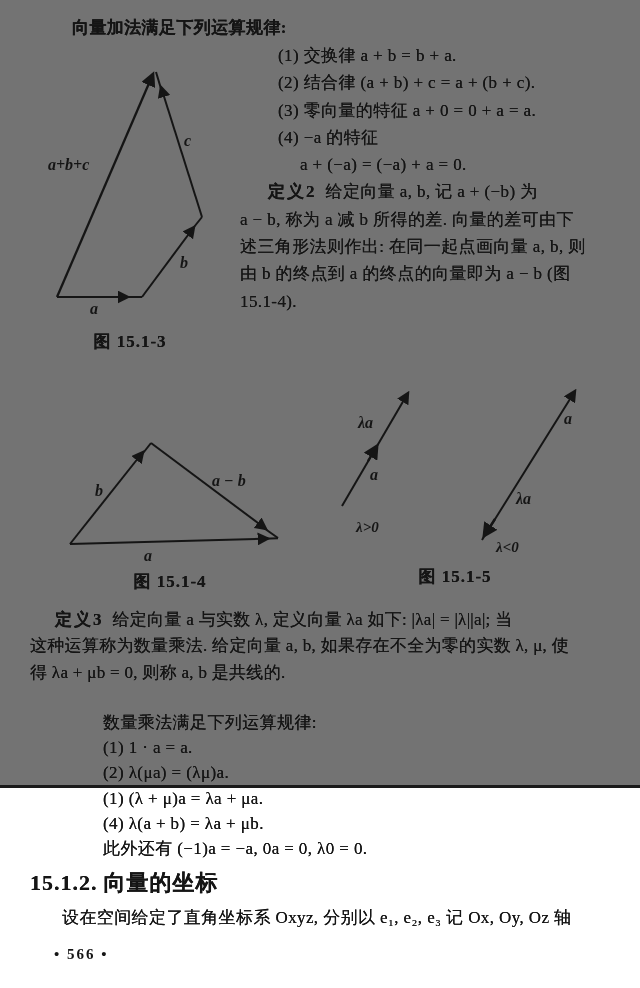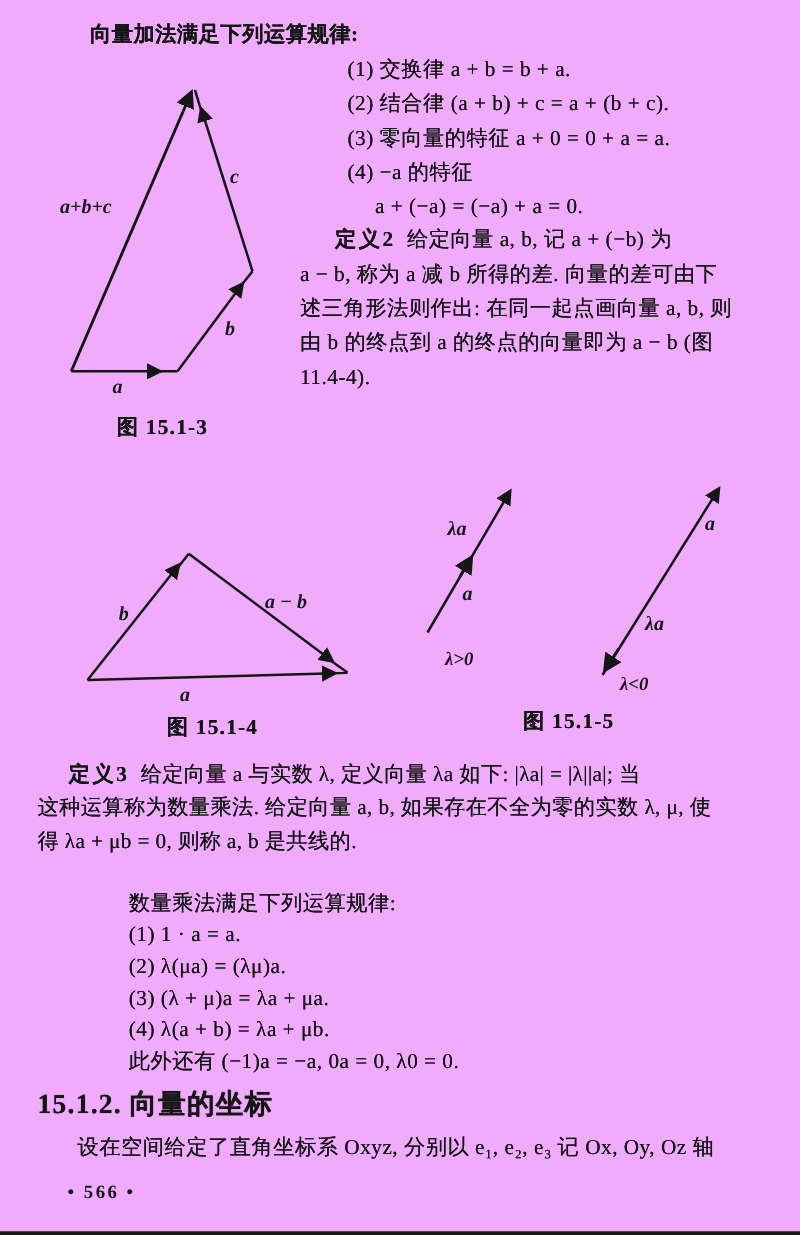--- a/index.html
+++ b/index.html
@@ -1,21 +1,21 @@
 <!DOCTYPE html>
 <html><head>
 <meta charset="utf-8">
 <style>
   html,body{margin:0;padding:0;}
   body{
     width:640px;height:988px;background:#ffffff;
     font-family:"Liberation Serif","DejaVu Serif",serif;
     color:#151515;overflow:hidden;
   }
-  .page{position:relative;width:640px;height:988px;background:#f0abfc;}
+  .page{position:relative;width:640px;height:788px;background:#737373;}
   .abs{position:absolute;}
   .txt{
     font-size:17px;letter-spacing:0.4px;white-space:nowrap;
     text-shadow:0 0 0.5px currentColor;
   }
   .intro{left:72px;top:16px;font-weight:bold;}
   
   .rcol{left:240px;top:42px;width:400px;}
   .rcol .ln{height:27.3px;line-height:27.3px;font-size:17px;letter-spacing:0.4px;
             white-space:nowrap;text-shadow:0 0 0.5px #151515;}
@@ -83,21 +83,21 @@
         <div class="ln ind38">(4) −a 的特征</div>
       </div>
     <div class="ln ind60">a + (−a) = (−a) + a = 0.</div>
     <div class="ln ind28 lead">
       <b>定义2</b><span>给定向量 a, b, 记 a + (−b) 为</span>
     </div>
     <div>
         <div class="ln">a − b, 称为 a 减 b 所得的差.  向量的差可由下</div>
         <div class="ln">述三角形法则作出: 在同一起点画向量 a, b, 则</div>
         <div class="ln">由 b 的终点到 a 的终点的向量即为 a − b (图</div>
-        <div class="ln">11.4-4).</div>
+        <div class="ln">15.1-4).</div>
       </div>
   </div>
 
   <svg class="abs" style="left:40px;top:420px;" width="260" height="150" viewBox="0 0 260 150">
     <defs>
       <marker id="m4" viewBox="0 0 10 10" refX="8" refY="5" markerWidth="6.5" markerHeight="6.5" orient="auto">
         <path d="M0,0 L10,5 L0,10 z" fill="#151515"></path>
       </marker>
     </defs>
     <g stroke="#151515" stroke-width="2" fill="none">
@@ -145,21 +145,21 @@
         <div class="ln2">这种运算称为数量乘法. 给定向量 a, b, 如果存在不全为零的实数 λ, μ, 使</div>
         <div class="ln2">得 λa + μb = 0, 则称 a, b 是共线的.</div>
       </div>
   </div>
 
   <div class="abs scalar">
     <div class="ln3">数量乘法满足下列运算规律:</div>
     <div>
         <div class="ln3">(1) 1 · a = a.</div>
         <div class="ln3">(2) λ(μa) = (λμ)a.</div>
-        <div class="ln3">(3) (λ + μ)a = λa + μa.</div>
+        <div class="ln3">(1) (λ + μ)a = λa + μa.</div>
         <div class="ln3">(4) λ(a + b) = λa + μb.</div>
         <div class="ln3">此外还有 (−1)a = −a,  0a = 0,  λ0 = 0.</div>
       </div>
   </div>
 
   <div class="abs section-heading">
     <span class="num">15.1.2.</span><span>向量的坐标</span>
   </div>
 
   <div class="abs txt coord">设在空间给定了直角坐标系 Oxyz,  分别以 e₁, e₂, e₃ 记 Ox, Oy, Oz 轴</div>

